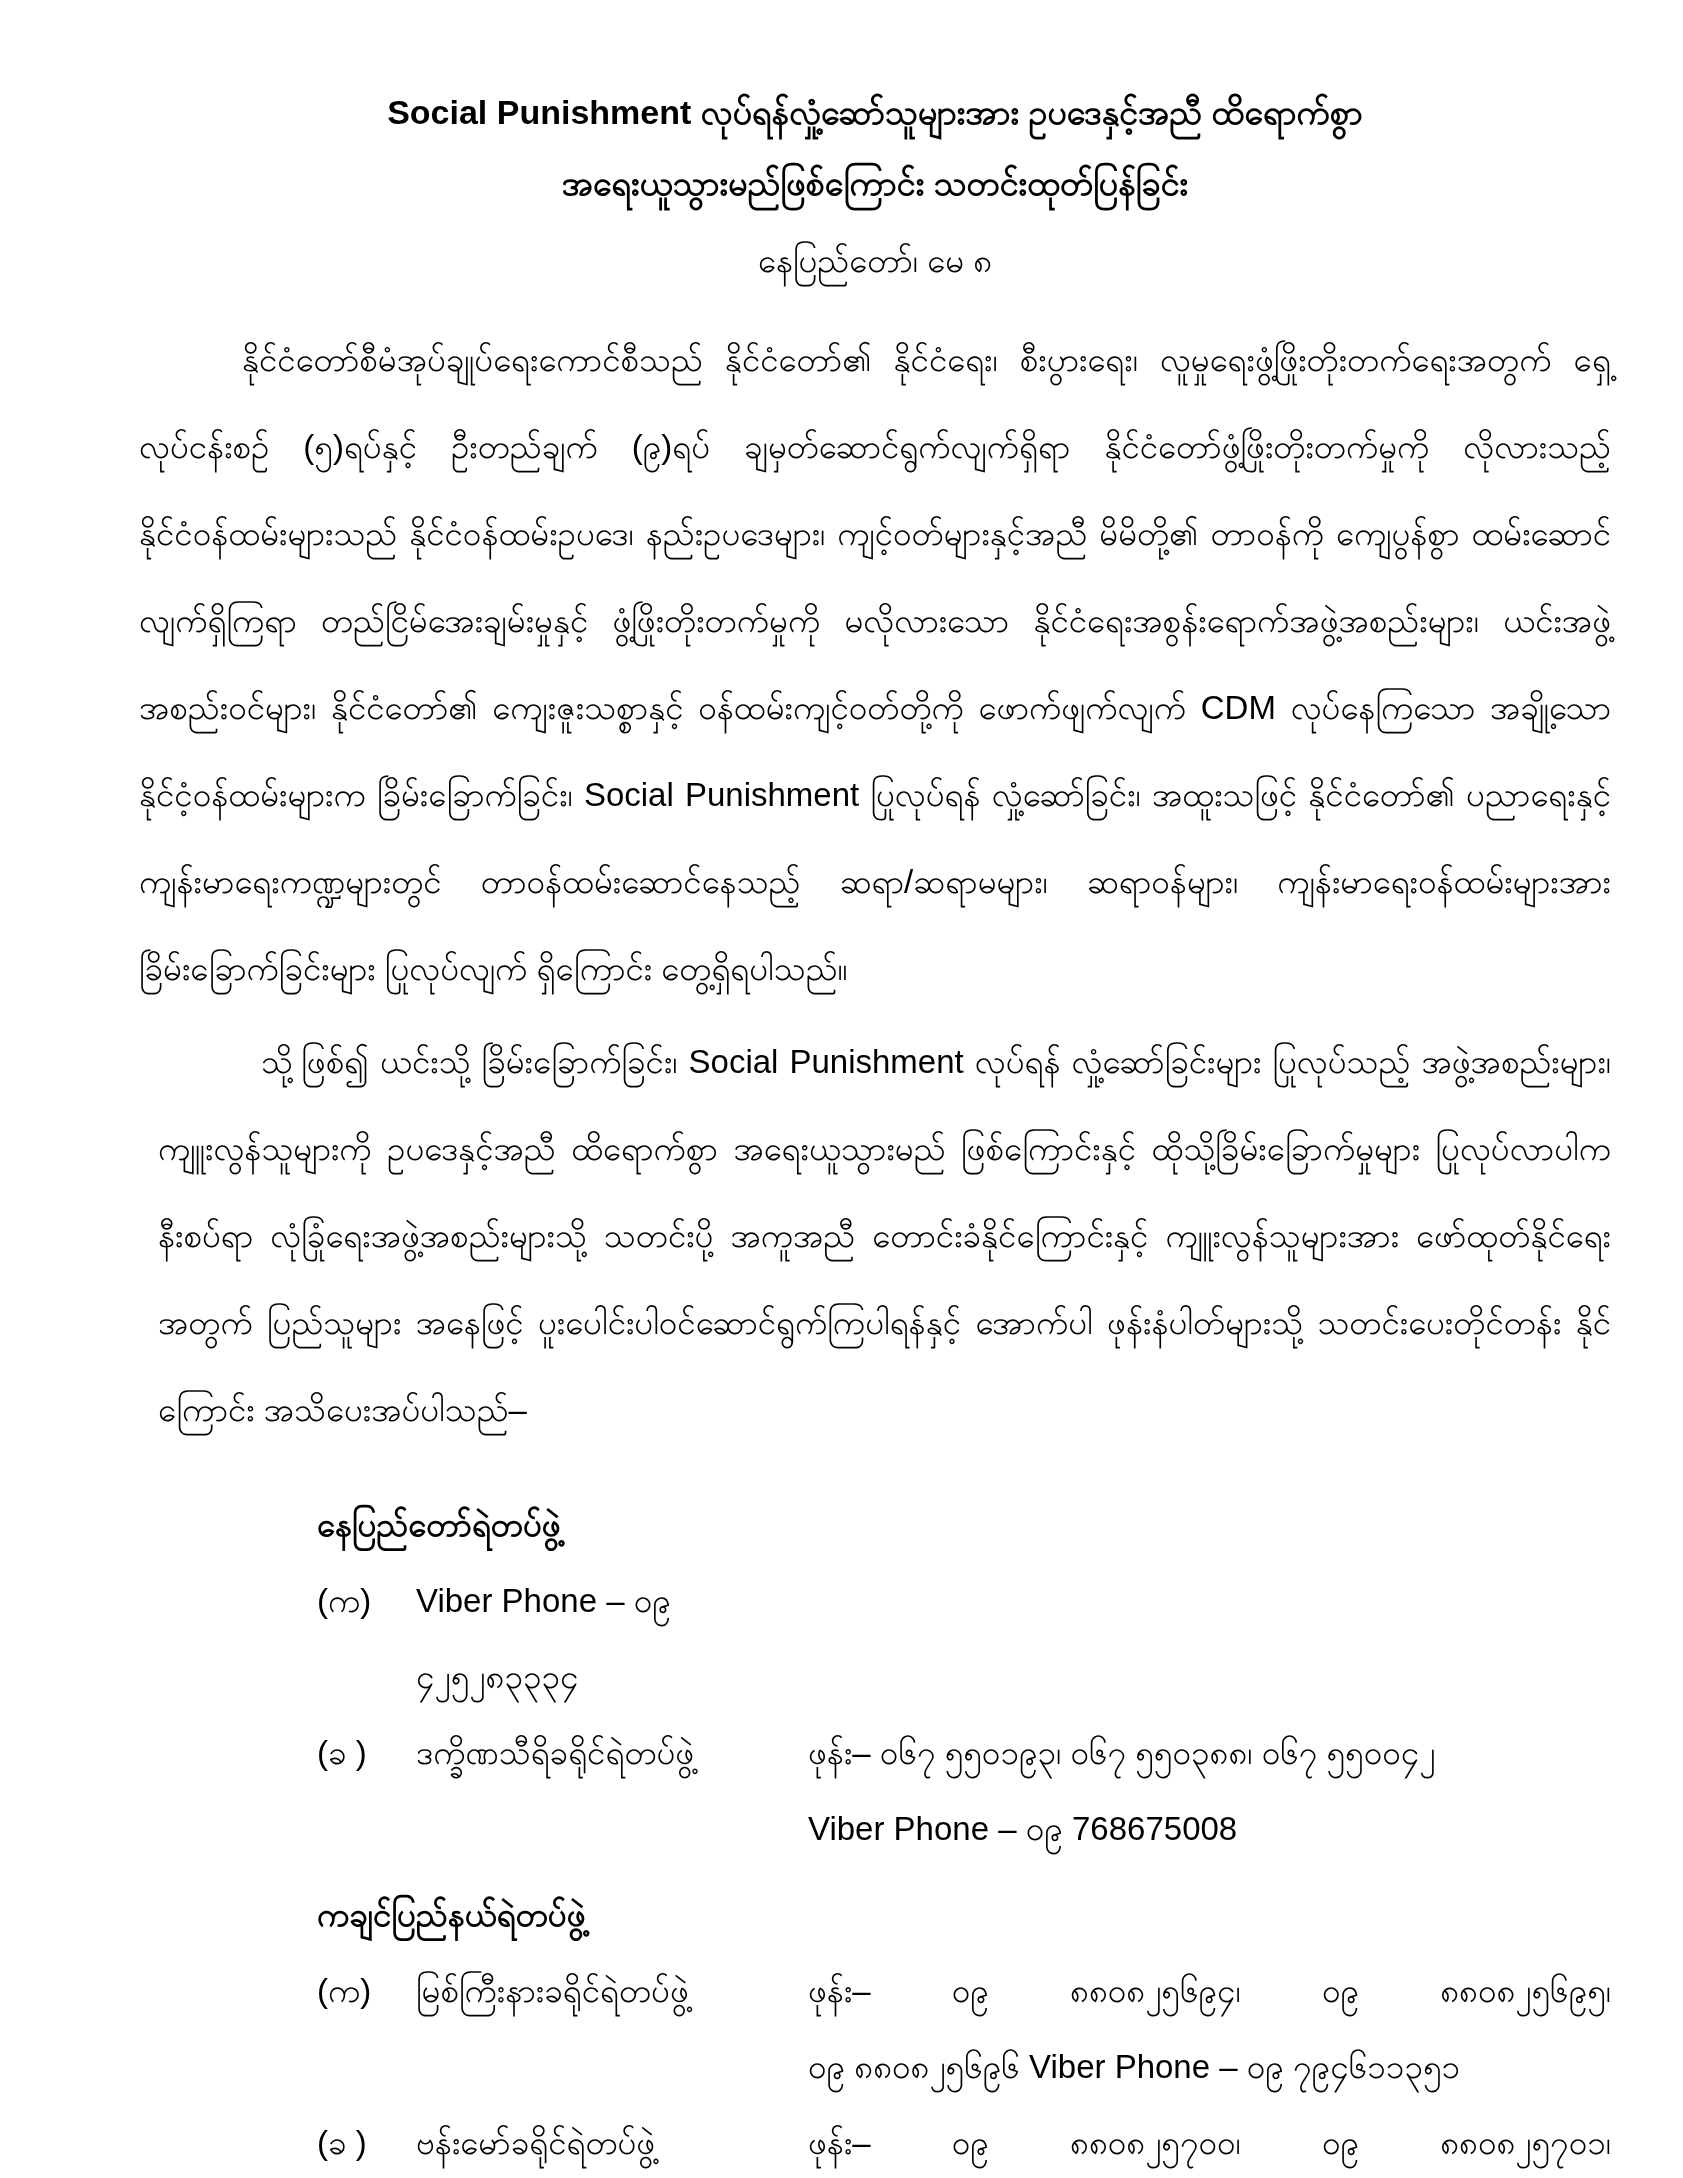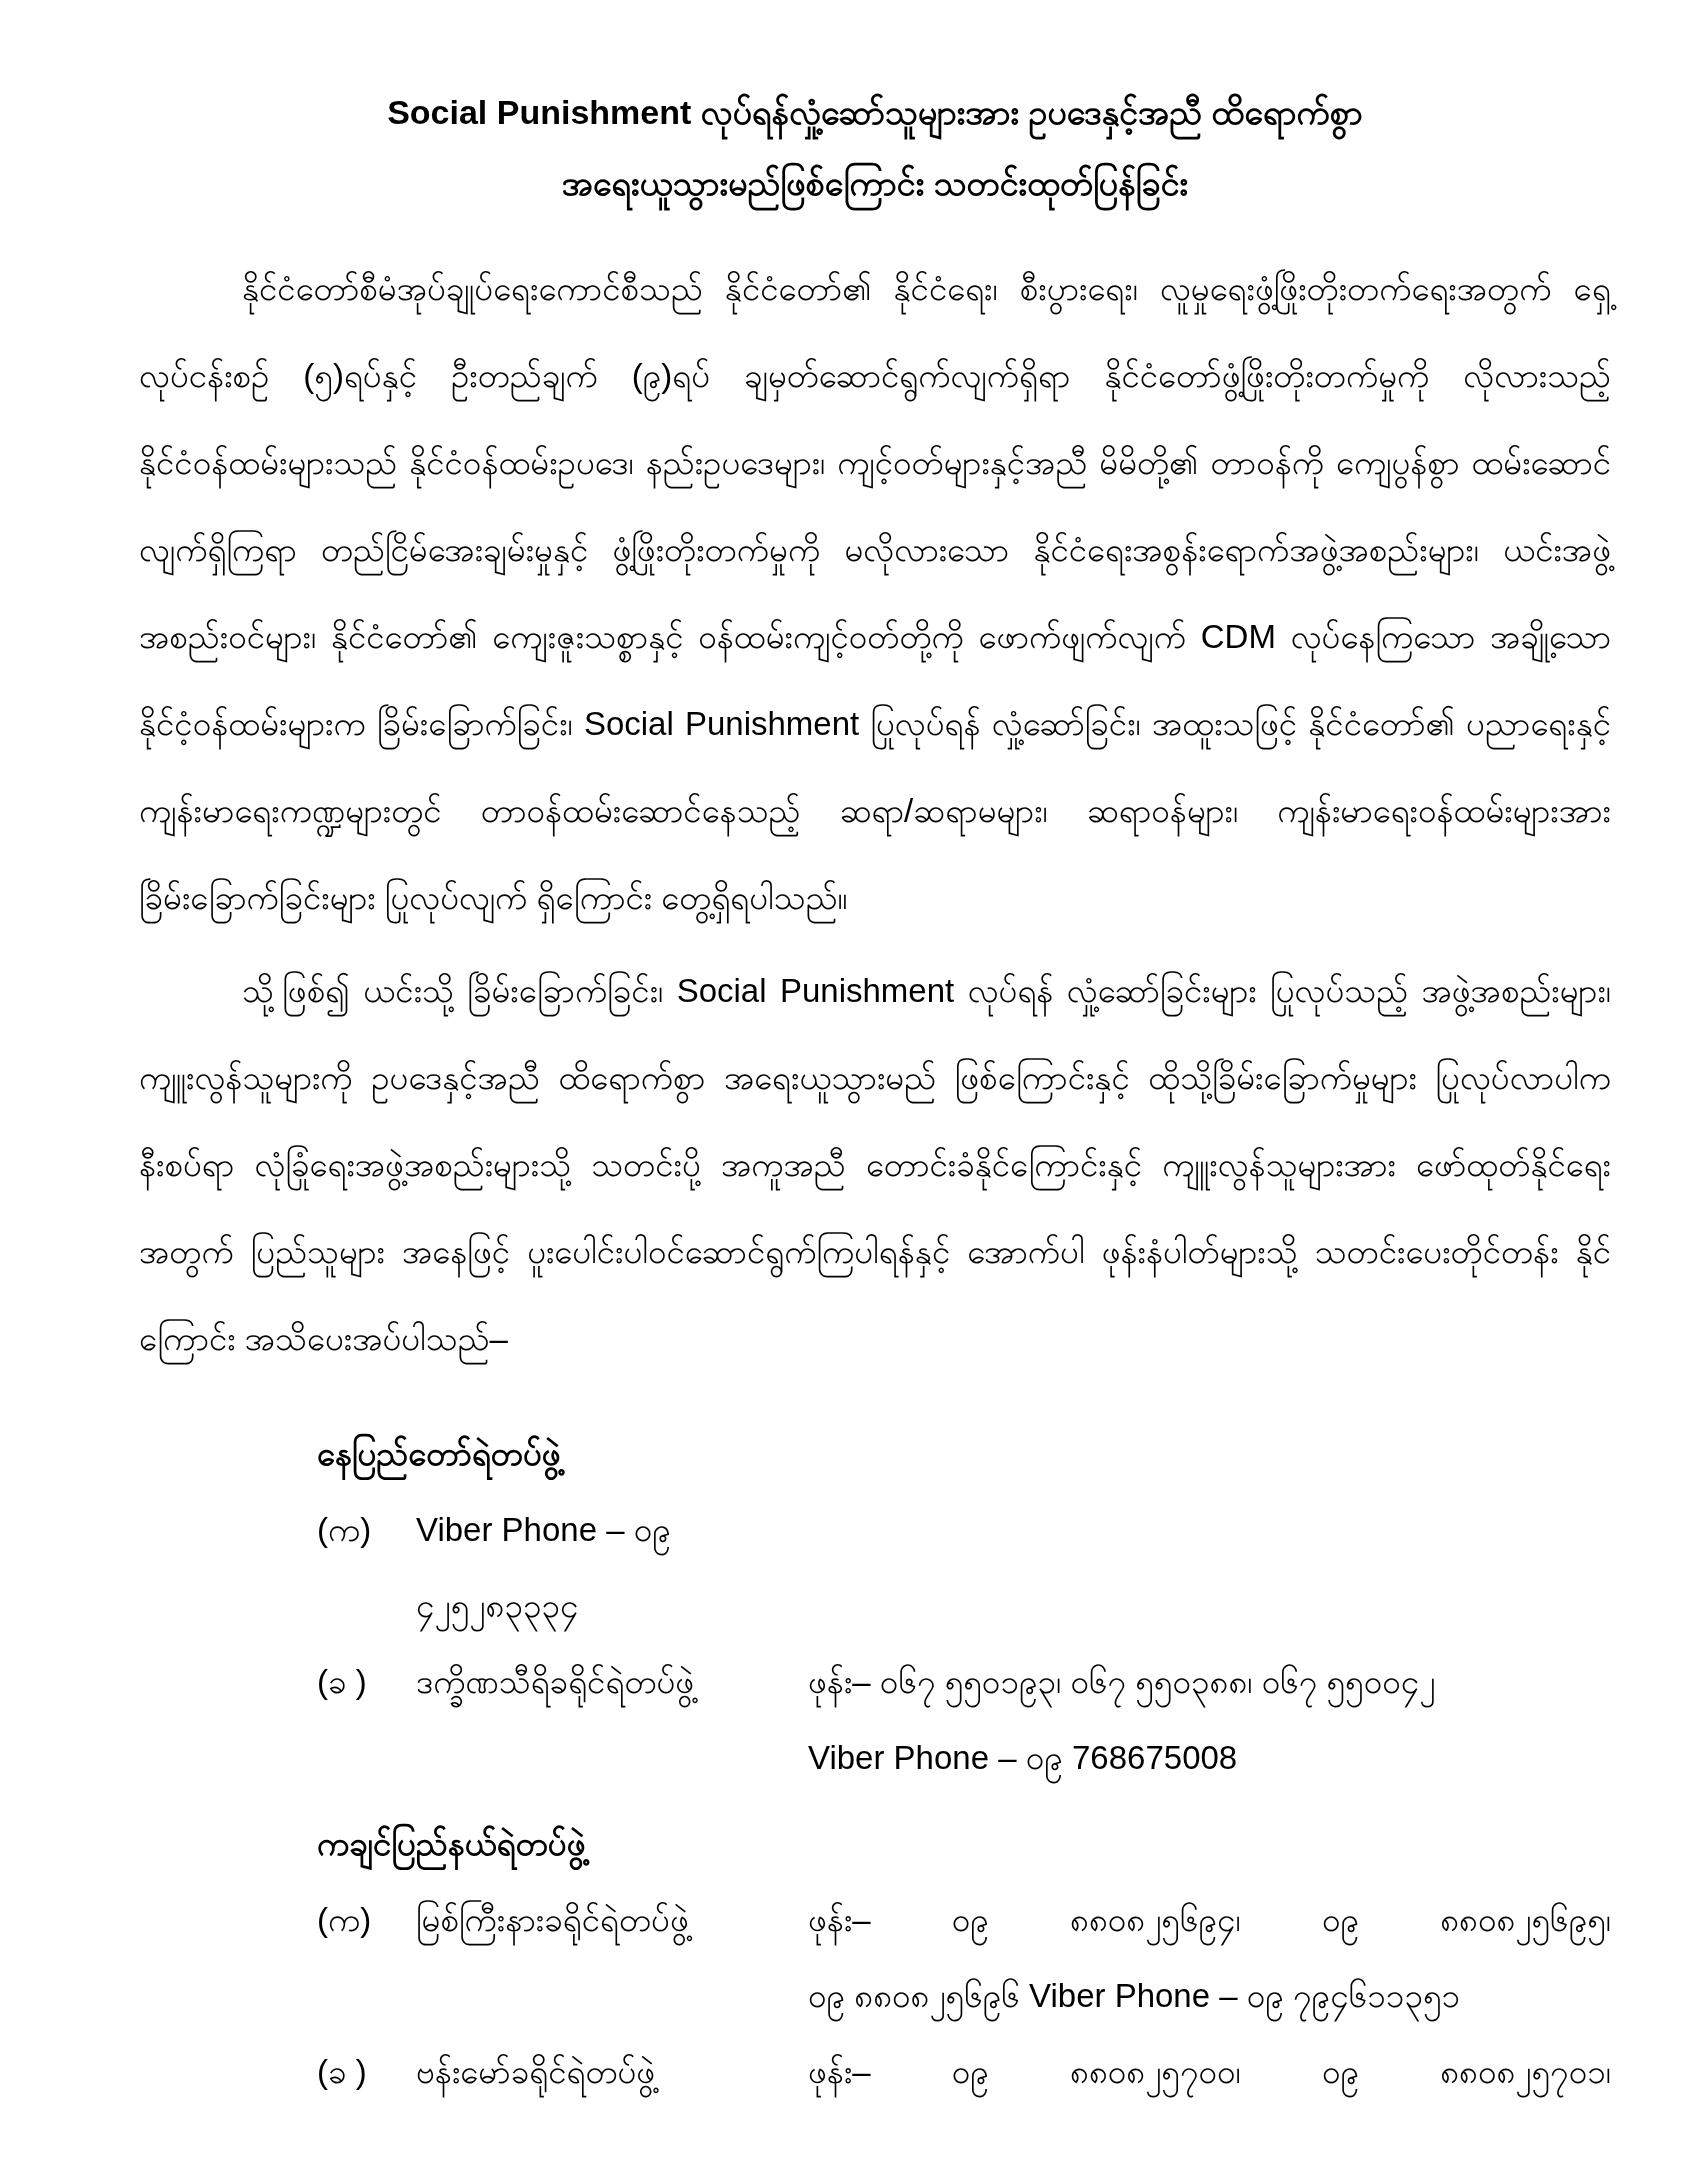--- a/index.html
+++ b/index.html
@@ -35,20 +35,21 @@
     line-height: 87px;
     text-align: justify;
     text-indent: 103px;
     margin: 0;
   }
   .para.first {
     margin-top: 26px;
   }
   .para.second {
     margin-top: 6px;
+    margin-left: 19px;
   }
   .list {
     margin-top: 34px;
     margin-left: 178px;
   }
   .sec-heading {
     font-weight: bold;
     font-size: 33px;
     line-height: 76px;
     margin-top: 10px;
@@ -74,20 +75,21 @@
 </head>
 <body>
 
 <div class="page">
 
   <div class="title">
     <div>Social Punishment လုပ်ရန်လှုံ့ဆော်သူများအား ဥပဒေနှင့်အညီ ထိရောက်စွာ</div>
     <div>အရေးယူသွားမည်ဖြစ်ကြောင်း သတင်းထုတ်ပြန်ခြင်း</div>
   </div>
 
+  <div class="dateline">နေပြည်တော်၊ မေ ၈</div>
 
   <p class="para first">နိုင်ငံတော်စီမံအုပ်ချုပ်ရေးကောင်စီသည် နိုင်ငံတော်၏ နိုင်ငံရေး၊ စီးပွားရေး၊ လူမှုရေးဖွံ့ဖြိုးတိုးတက်ရေးအတွက် ရှေ့လုပ်ငန်းစဉ် (၅)ရပ်နှင့် ဦးတည်ချက် (၉)ရပ် ချမှတ်ဆောင်ရွက်လျက်ရှိရာ နိုင်ငံတော်ဖွံ့ဖြိုးတိုးတက်မှုကို လိုလားသည့် နိုင်ငံဝန်ထမ်းများသည် နိုင်ငံဝန်ထမ်းဥပဒေ၊ နည်းဥပဒေများ၊ ကျင့်ဝတ်များနှင့်အညီ မိမိတို့၏ တာဝန်ကို ကျေပွန်စွာ ထမ်းဆောင်လျက်ရှိကြရာ တည်ငြိမ်အေးချမ်းမှုနှင့် ဖွံ့ဖြိုးတိုးတက်မှုကို မလိုလားသော နိုင်ငံရေးအစွန်းရောက်အဖွဲ့အစည်းများ၊ ယင်းအဖွဲ့အစည်းဝင်များ၊ နိုင်ငံတော်၏ ကျေးဇူးသစ္စာနှင့် ဝန်ထမ်းကျင့်ဝတ်တို့ကို ဖောက်ဖျက်လျက် CDM လုပ်နေကြသော အချို့သော နိုင်ငံ့ဝန်ထမ်းများက ခြိမ်းခြောက်ခြင်း၊ Social Punishment ပြုလုပ်ရန် လှုံ့ဆော်ခြင်း၊ အထူးသဖြင့် နိုင်ငံတော်၏ ပညာရေးနှင့် ကျန်းမာရေးကဏ္ဍများတွင် တာဝန်ထမ်းဆောင်နေသည့် ဆရာ/ဆရာမများ၊ ဆရာဝန်များ၊ ကျန်းမာရေးဝန်ထမ်းများအား ခြိမ်းခြောက်ခြင်းများ ပြုလုပ်လျက် ရှိကြောင်း တွေ့ရှိရပါသည်။</p>
 
   <p class="para second">သို့ဖြစ်၍ ယင်းသို့ ခြိမ်းခြောက်ခြင်း၊ Social Punishment လုပ်ရန် လှုံ့ဆော်ခြင်းများ ပြုလုပ်သည့် အဖွဲ့အစည်းများ၊ ကျူးလွန်သူများကို ဥပဒေနှင့်အညီ ထိရောက်စွာ အရေးယူသွားမည် ဖြစ်ကြောင်းနှင့် ထိုသို့ခြိမ်းခြောက်မှုများ ပြုလုပ်လာပါက နီးစပ်ရာ လုံခြုံရေးအဖွဲ့အစည်းများသို့ သတင်းပို့ အကူအညီ တောင်းခံနိုင်ကြောင်းနှင့် ကျူးလွန်သူများအား ဖော်ထုတ်နိုင်ရေးအတွက် ပြည်သူများ အနေဖြင့် ပူးပေါင်းပါဝင်ဆောင်ရွက်ကြပါရန်နှင့် အောက်ပါ ဖုန်းနံပါတ်များသို့ သတင်းပေးတိုင်တန်း နိုင်ကြောင်း အသိပေးအပ်ပါသည်–</p>
 
   <div class="list">
 
     <div class="sec-heading">နေပြည်တော်ရဲတပ်ဖွဲ့</div>
 
     <div class="item">

